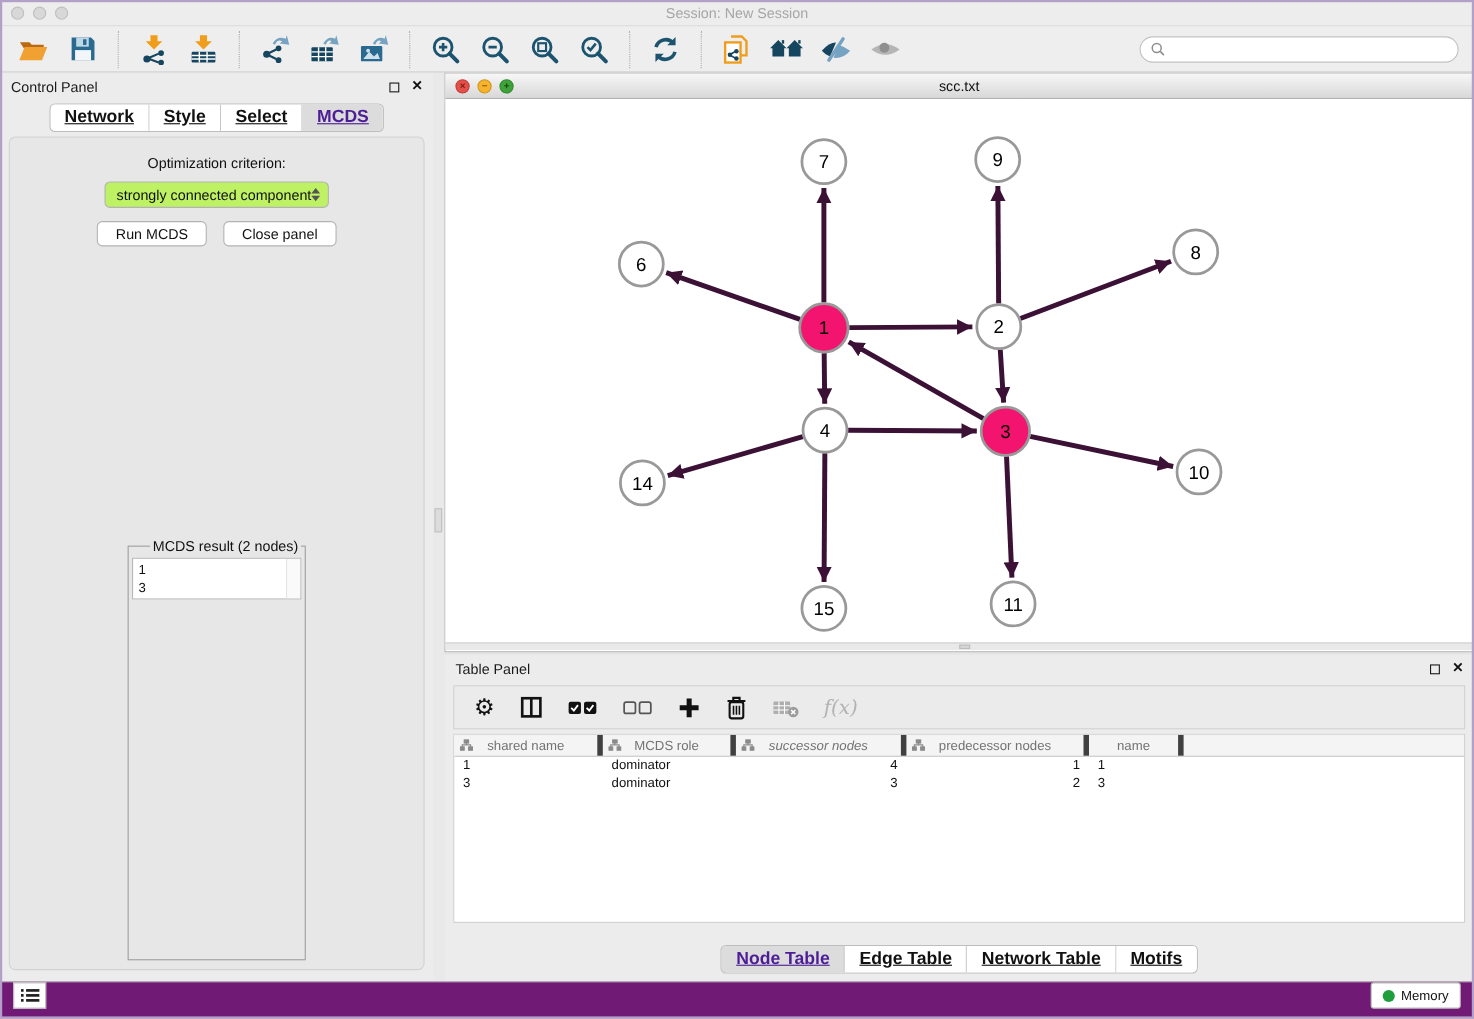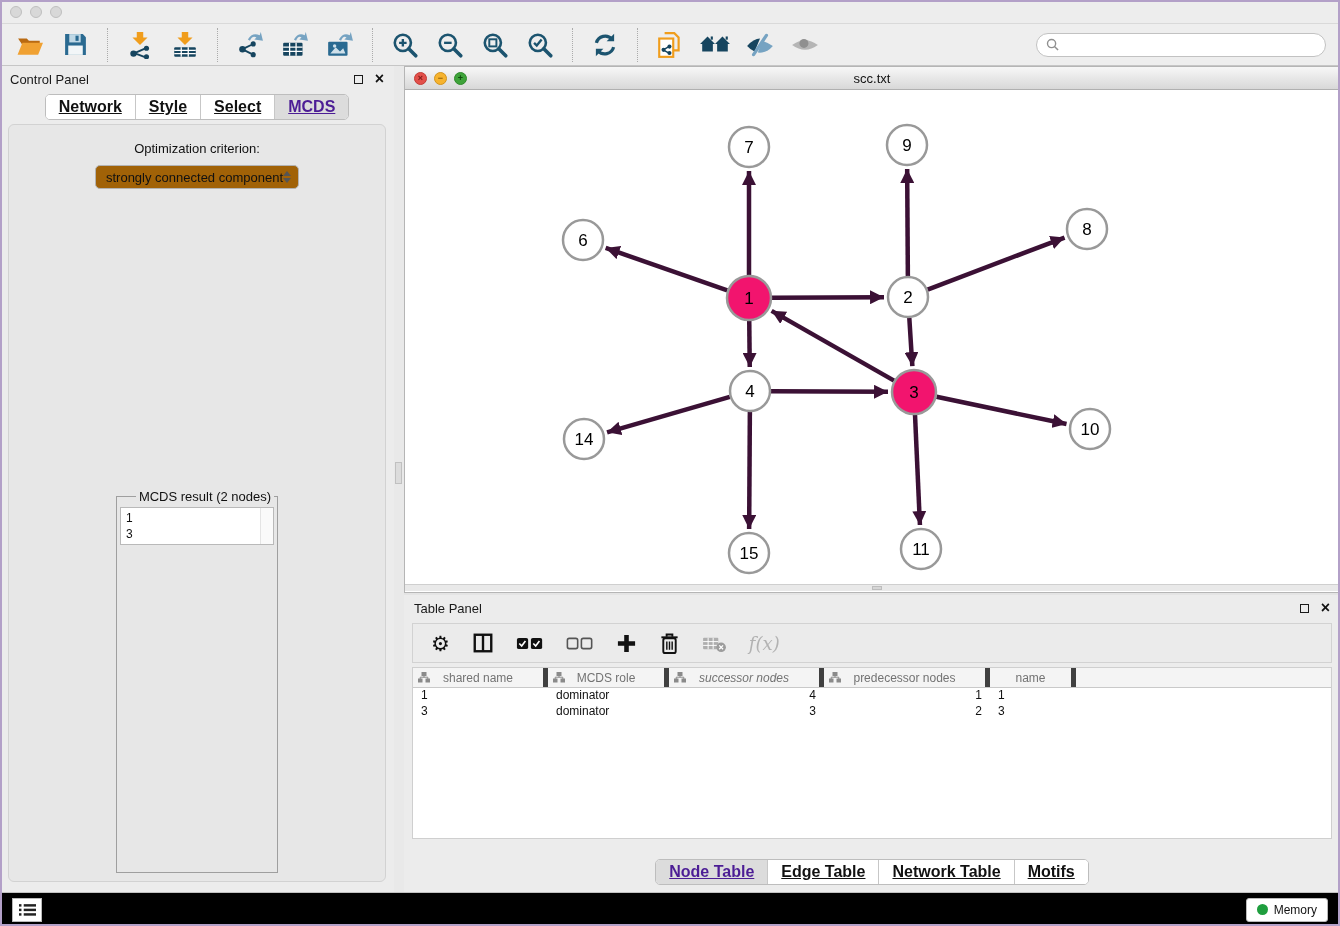--- a/index.html
+++ b/index.html
@@ -26,21 +26,21 @@
   .win-btns { margin-left:auto; display:flex; gap:12px; align-items:center; }
   .float-box { width:9px; height:9px; border:1.5px solid #1a1a1a; display:inline-block; }
   .close-x { font-size:16px; font-weight:bold; color:#111; line-height:1; }
   .cp-tabs-row { display:flex; justify-content:center; margin-top:2px; flex:0 0 auto; }
   .seg { display:inline-flex; border:1px solid #bdbdbd; border-radius:5px; overflow:hidden; background:#fff; }
   .seg-btn { font-size:16px; font-weight:600; padding:3px 13px; background:#fff; border:none; border-right:1px solid #c7c7c7; color:#111; white-space:nowrap;text-decoration:underline; }
   .seg-btn:last-child { border-right:none; }
   .seg-selected { background:#dcdcdc; color:#4c1d95; }
   .cp-body { flex:1; margin:4px 8px 10px; background:#e7e7e7; border:1px solid #d2d2d2; border-radius:6px; display:flex; flex-direction:column; padding:16px 8px 8px;align-items:center; }
   .opt-label { text-align:center; font-size:13px; color:#111; }
-  .dropdown { margin:9px 30px 0; height:24px; background:#a16207; border:1px solid #b3b3b3; border-radius:5px; display:flex; align-items:center; padding:0 7px 0 10px; font-size:13px; color:#111; }
+  .dropdown { margin:9px 30px 0; height:24px; background:#bef264; border:1px solid #b3b3b3; border-radius:5px; display:flex; align-items:center; padding:0 7px 0 10px; font-size:13px; color:#111; }
   .spinner { margin-left:auto; display:flex; flex-direction:column; gap:2px; }
   .spinner i { width:0; height:0; border-left:4px solid transparent; border-right:4px solid transparent; display:block; }
   .spin-up { border-bottom:5px solid #555; }
   .spin-down { border-top:5px solid #555; }
   .cp-buttons { display:flex; justify-content:center; gap:15px; margin-top:12px; }
   .btn { background:#fff; border:1px solid #b3b3b3; border-radius:5px; padding:3px 16px; font-size:13px; color:#111; }
   fieldset.result { margin-top:auto; height:384px; border:1px solid #9f9f9f; padding:3px; }
   fieldset.result legend { font-size:13px; padding:0 3px; margin-left:16px; color:#111; }
   .listbox { width:100%; height:100%; background:#fff; border:1px solid #b9b9b9; position:relative; font-size:12px; padding:2px 5px; overflow:hidden; }
   .list-item { line-height:16px; color:#111; }
@@ -73,36 +73,37 @@
   .fx { font-family:"DejaVu Serif",serif; font-style:italic; font-size:18px; color:#b2b2b2; }
   .table-wrap { margin:4px 8px 0; background:#fff; border:1px solid #cfcfcf; height:172px; overflow:hidden; flex:0 0 auto; }
   .t-header { display:flex; background:#f4f4f4; height:20px; border-bottom:1px solid #c9c9c9; }
   .th { position:relative; font-size:12px; color:#737373; display:flex; align-items:center; justify-content:center; border-right:5px solid #404040; flex:0 0 auto; }
   .th .col-icon { position:absolute; left:5px; }
   .tr { display:flex; height:16px; font-size:12px; color:#111; }
   .td { padding:0 8px; overflow:hidden; white-space:nowrap; flex:0 0 auto; }
   .tp-tabs-row { margin-top:auto; display:flex; justify-content:center; padding-bottom:7px; }
 
   
-  .statusbar { position:absolute; left:0; top:892px; width:100%; height:34px; background:#000000; border-top:1px solid #c2c2c2; display:flex; align-items:center; padding:0 12px; }
+  .statusbar { position:absolute; left:0; top:892px; width:100%; height:34px; background:#701a75; border-top:1px solid #c2c2c2; display:flex; padding:0 12px; }
   .sq-btn { width:30px; height:24px; background:#fff; border:1px solid #b9b9b9; display:flex; align-items:center; justify-content:center; }
   .mem-btn { margin-left:auto; height:24px; background:#fff; border:1px solid #b9b9b9; border-radius:3px; display:flex; align-items:center; gap:6px; padding:0 10px; font-size:12px; color:#111; }
   .mem-dot { width:11px; height:11px; border-radius:50%; background:#1f9e3e; }
 </style>
 </head>
 <body>
 
 <div class="frame"></div>
 
 <div class="titlebar">
   <div class="lights">
     <span class="light"></span>
     <span class="light"></span>
     <span class="light"></span>
   </div>
+  <span class="title">Session: New Session</span>
 </div>
 
 <div class="toolbar">
   <button class="tbtn">
     <svg width="30" height="26" viewBox="0 0 26 24">
         <path d="M2 6h8l2 2h10v4H6z" fill="#b96a12"></path>
         <path d="M6 10h19l-4.5 11H1.5z" fill="#f0a132"></path>
       </svg>
   </button>
   <button class="tbtn">
@@ -251,20 +252,24 @@
       </div>
   </div>
   <div class="cp-body">
     <div class="opt-label">Optimization criterion:</div>
     <div class="dropdown">
       <span>strongly connected component</span>
       <span class="spinner">
           <i class="spin-up"></i>
           <i class="spin-down"></i>
         </span>
+    </div>
+    <div class="cp-buttons">
+      <button class="btn">Run MCDS</button>
+      <button class="btn">Close panel</button>
     </div>
     <fieldset class="result">
       <legend>MCDS result (2 nodes)</legend>
       <div class="listbox">
         <div class="list-scroll"></div>
       <div class="list-item">1</div>
           <div class="list-item">3</div>
         </div>
     </fieldset>
   </div>

